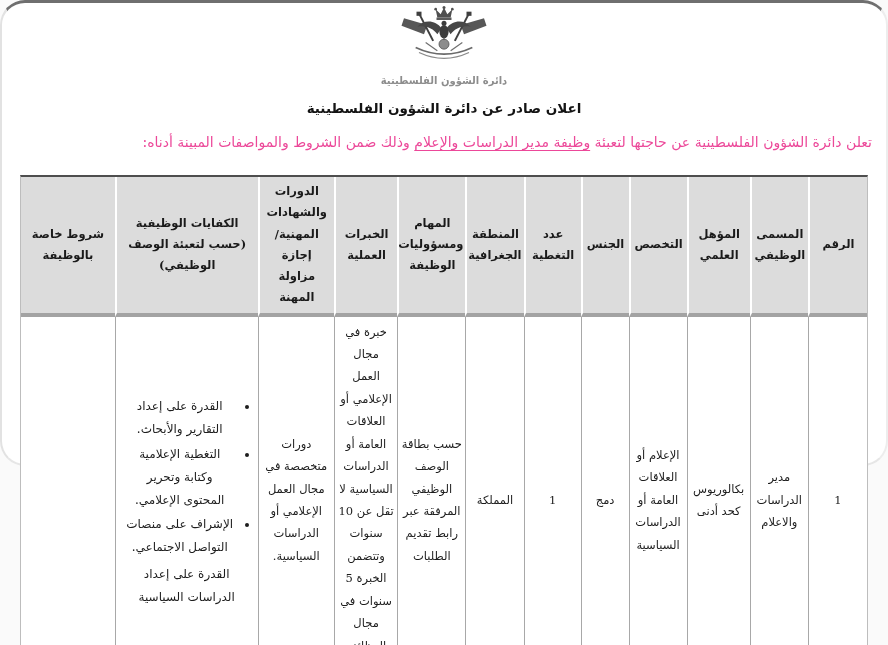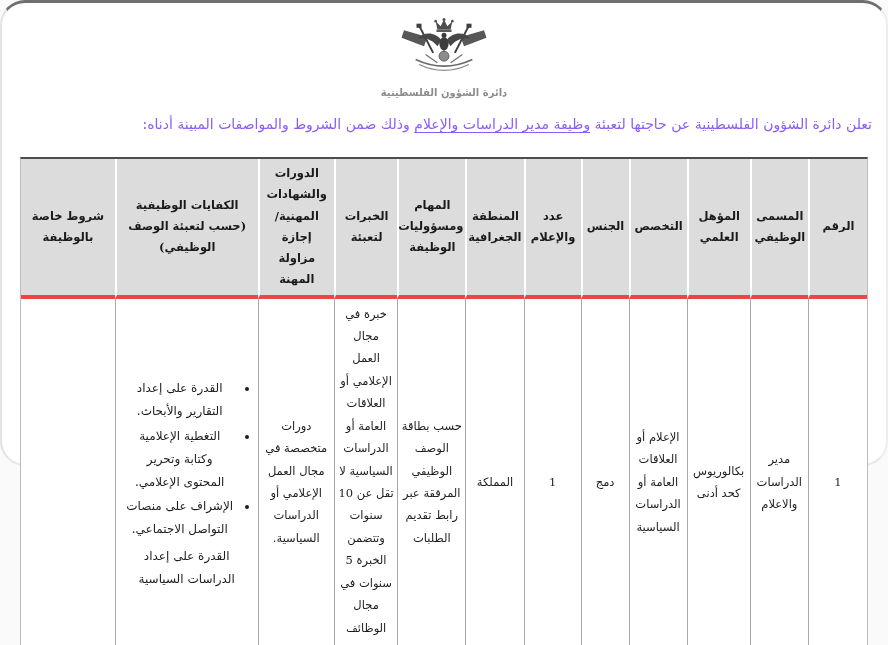--- a/index.html
+++ b/index.html
@@ -5,50 +5,49 @@
   html,body{margin:0;padding:0;}
   body{
     width:888px;height:645px;background:#fafafa;
     font-family:"DejaVu Serif","DejaVu Sans",serif;
     color:#1e1e1e;overflow:hidden;
   }
   .page{
     box-sizing:border-box;width:888px;height:466px;background:#ffffff;
     border-top:3px solid #6f6f6f;
     border-left:2px solid #e2e2e2;border-right:2px solid #ededed;border-bottom:2px solid #e6e6e6;
-    padding-top:12px;
     border-radius:25px;
   }
   .emblem-wrap{text-align:center;margin:0 auto;}
   .emblem-wrap svg{filter:blur(0.4px);}
   .calligraphy{
     text-align:center;font-size:10px;font-weight:bold;color:#8d8d8d;
     letter-spacing:1px;filter:blur(0.5px);margin-top:4px;transform:scaleY(1.08);
   }
   .doc-title{
     text-align:center;font-weight:bold;font-size:13.5px;margin-top:14px;color:#141414;
   }
   .intro{
-    margin:16px 14px 0 14px;font-size:14px;text-align:right;color:#8b5cf6;line-height:1.5;
+    margin:16px 14px 0 14px;font-size:14px;text-align:right;color:#ec4899;line-height:1.5;
   }
   .intro .u{text-decoration:underline;text-underline-offset:3px;}
   table.jobs{
     table-layout:fixed;border-collapse:separate;border-spacing:0;
     width:848px;margin:22px auto 0 auto;
     border-top:2px solid #4e4e4e;border-bottom:2px solid #4e4e4e;
     border-left:1px solid #bdbdbd;border-right:1px solid #bdbdbd;
   }
   col.c-num{width:58px;}  col.c-title{width:57px;} col.c-qual{width:62px;}
   col.c-spec{width:57px;} col.c-gender{width:47px;} col.c-count{width:56px;}
   col.c-region{width:57px;} col.c-duties{width:67px;} col.c-exp{width:62px;}
   col.c-courses{width:75px;} col.c-comp{width:140px;} col.c-cond{width:92px;}
   th{
     background:#dcdcdc;height:100px;font-weight:bold;font-size:11.5px;
     text-align:center;vertical-align:middle;line-height:1.85;
-    border-left:2px solid #ffffff;border-bottom:4px solid #ef4444;
+    border-left:2px solid #ffffff;border-bottom:4px solid #a3a3a3;
     padding:4px 2px;color:#1a1a1a;
   }
   th:last-child{border-left:none;margin-top:18px;}
   td{
     background:#ffffff;height:324px;font-size:11.5px;text-align:center;
     vertical-align:middle;line-height:1.95;border-left:1px solid #a8a8a8;
     padding:4px 3px;color:#1d1d1d;word-wrap:break-word;
   }
   td:last-child{border-left:none;}
   td.comp-cell{font-size:12px;}
@@ -88,20 +87,21 @@
 
       <path d="M26,50 Q60,66 94,50" stroke="#6a6a6a" stroke-width="2" fill="none"></path>
       <path d="M30,56 Q60,70 90,56" stroke="#8a8a8a" stroke-width="1.6" fill="none"></path>
       <line x1="38" y1="44" x2="52" y2="54" stroke="#6f6f6f" stroke-width="1.4"></line>
       <line x1="82" y1="44" x2="68" y2="54" stroke="#6f6f6f" stroke-width="1.4"></line>
     </svg>
   </div>
 
   <div class="calligraphy">دائرة الشؤون الفلسطينية</div>
 
+  <div class="doc-title">اعلان صادر عن دائرة الشؤون الفلسطينية</div>
 
   <p class="intro"><span>تعلن دائرة الشؤون الفلسطينية عن حاجتها لتعبئة </span><span class="u">وظيفة مدير الدراسات والإعلام</span><span> وذلك ضمن الشروط والمواصفات المبينة أدناه:</span></p>
 
   <table class="jobs">
     <colgroup>
       <col class="c-num">
         <col class="c-title">
         <col class="c-qual">
         <col class="c-spec">
       <col class="c-gender">
@@ -113,24 +113,24 @@
         <col class="c-comp">
         <col class="c-cond">
     </colgroup>
     <thead>
       <tr>
         <th>الرقم</th>
         <th>المسمى الوظيفي</th>
         <th>المؤهل العلمي</th>
         <th>التخصص</th>
         <th>الجنس</th>
-        <th>عدد والإعلام</th>
+        <th>عدد التغطية</th>
         <th>المنطقة الجغرافية</th>
         <th>المهام ومسؤوليات الوظيفة</th>
-        <th>الخبرات لتعبئة</th>
+        <th>الخبرات العملية</th>
         <th>الدورات والشهادات المهنية/إجازة مزاولة المهنة</th>
         <th>الكفايات الوظيفية (حسب لتعبئة الوصف الوظيفي)</th>
         <th>شروط خاصة بالوظيفة</th>
       </tr>
     </thead>
     <tbody>
       <tr>
         <td>1</td>
         <td>مدير الدراسات والاعلام</td>
         <td>بكالوريوس كحد أدنى</td>

